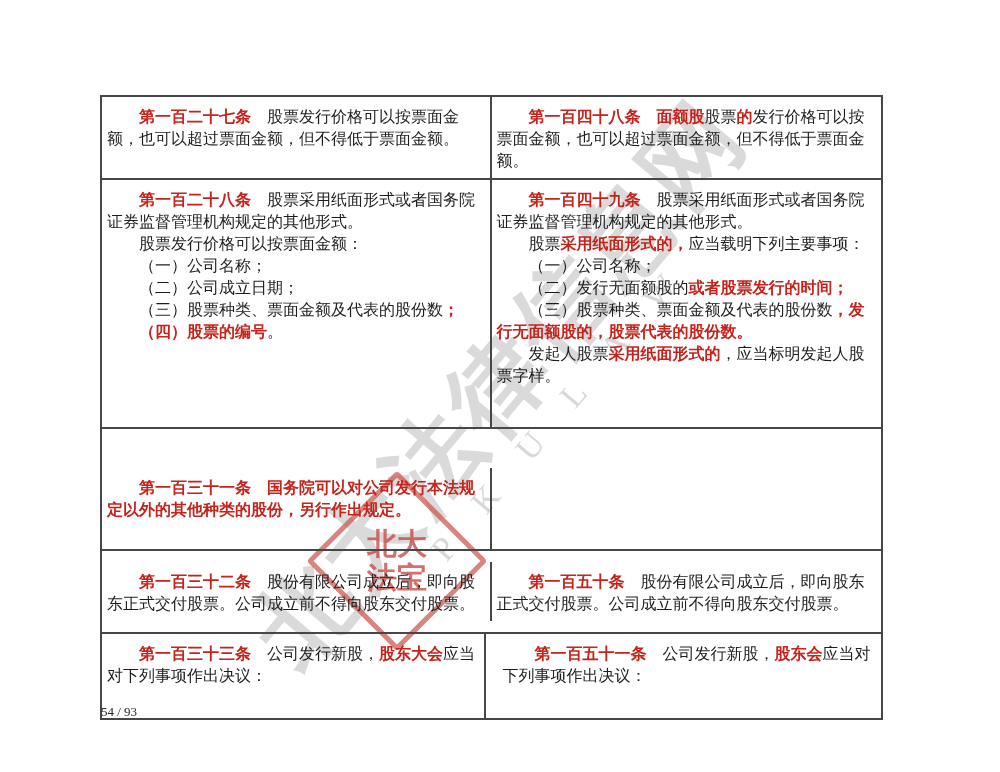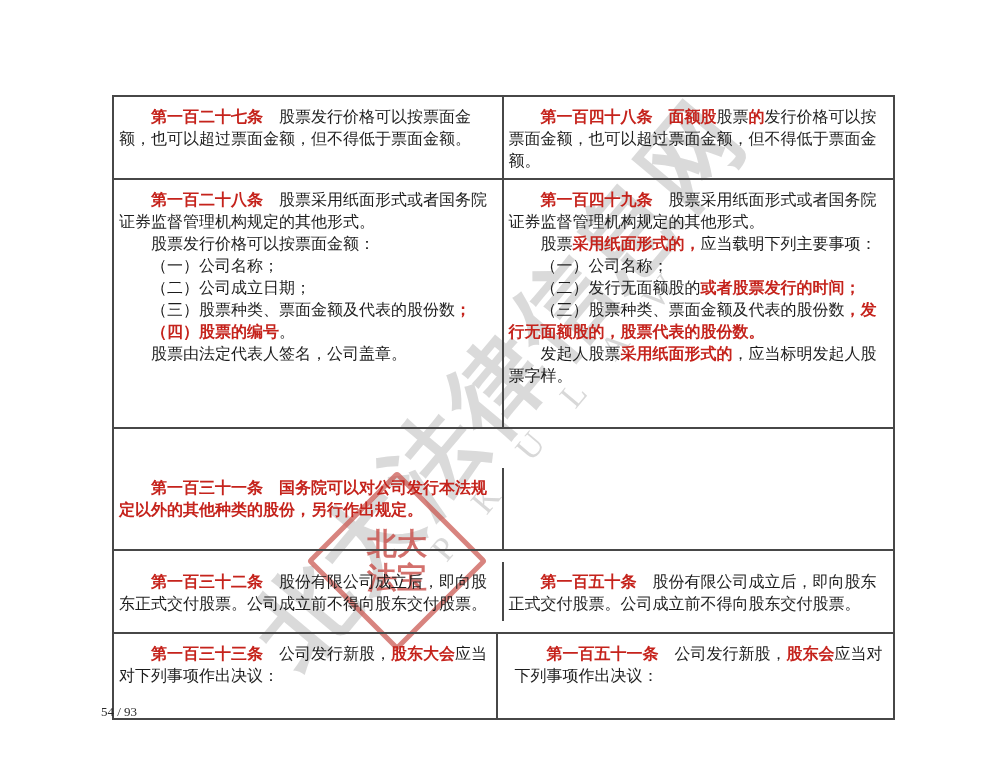--- a/index.html
+++ b/index.html
@@ -36,21 +36,21 @@
   }
   .stamp-inner{
     transform:rotate(-45deg);
     width:70px;
     font-size:30px;line-height:34px;font-weight:bold;
     color:rgba(198,72,66,0.78);
     word-break:break-all;text-align:center;
   }
   
   .law-table{
-    position:absolute;left:112px;top:95px;width:783px;
+    position:absolute;left:100px;top:95px;width:783px;
     border:2px solid #474747;
     z-index:1;background:transparent;
     box-sizing:border-box;
   }
   .trow{display:flex;border-bottom:2px solid #474747;box-sizing:border-box;}
   .trow:last-child{border-bottom:none;}
   .cell{
     width:50%;box-sizing:border-box;
     padding:9px 5px 6px 5px;
     font-size:16px;line-height:22px;
@@ -88,21 +88,20 @@
         </div>
       </div>
       <div class="trow" style="min-height: 249px;">
         <div class="cell cell-left">
           <p><span class="seg-red">第一百二十八条　</span><span class="seg-black">股票采用纸面形式或者国务院证券监督管理机构规定的其他形式。</span></p>
           <p><span class="seg-black">股票发行价格可以按票面金额：</span></p>
           <p><span class="seg-black">（一）公司名称；</span></p>
           <p><span class="seg-black">（二）公司成立日期；</span></p>
           <p><span class="seg-black">（三）股票种类、票面金额及代表的股份数</span><span class="seg-red">；</span></p>
           <p><span class="seg-red">（四）股票的编号</span><span class="seg-black">。</span></p>
-          <p><span class="seg-black">股票由法定代表人签名，公司盖章。</span></p>
         </div>
         <div class="cell">
           <p><span class="seg-red">第一百四十九条　</span><span class="seg-black">股票采用纸面形式或者国务院证券监督管理机构规定的其他形式。</span></p>
           <p><span class="seg-black">股票</span><span class="seg-red">采用纸面形式的，</span><span class="seg-black">应当载明下列主要事项：</span></p>
           <p><span class="seg-black">（一）公司名称；</span></p>
           <p><span class="seg-black">（二）发行无面额股的</span><span class="seg-red">或者股票发行的时间；</span></p>
           <p><span class="seg-black">（三）股票种类、票面金额及代表的股份数</span><span class="seg-red">，发行无面额股的，股票代表的股份数。</span></p>
           <p><span class="seg-black">发起人股票</span><span class="seg-red">采用纸面形式的</span><span class="seg-black">，应当标明发起人股票字样。</span></p>
         </div>
       </div>

